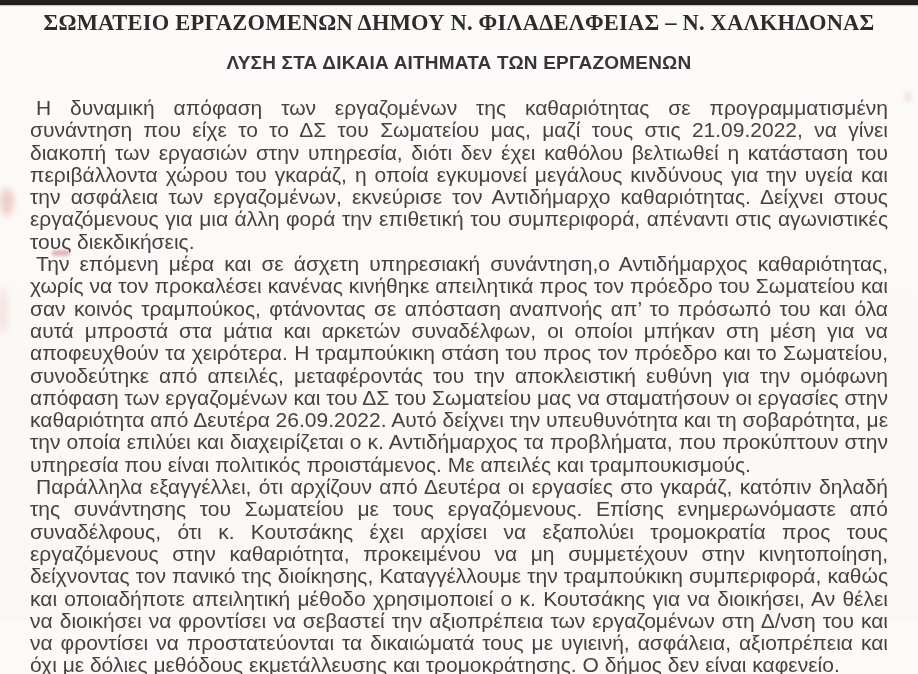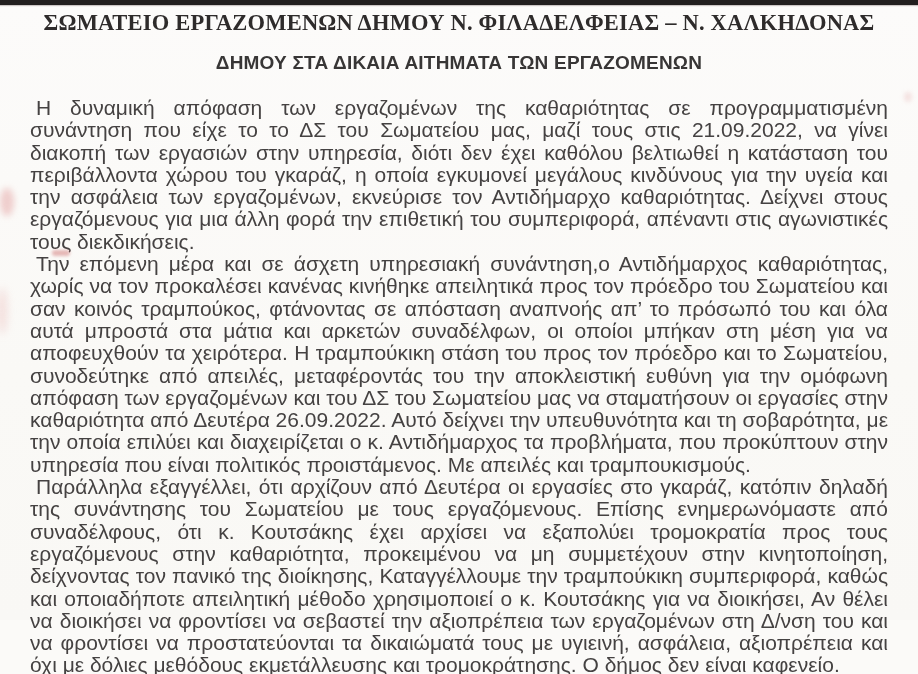--- a/index.html
+++ b/index.html
@@ -45,21 +45,21 @@
 </style>
 </head>
 <body>
 
 <div class="page">
   <div class="top-bar"></div>
 
   <h1 class="title">ΣΩΜΑΤΕΙΟ ΕΡΓΑΖΟΜΕΝΩΝ ΔΗΜΟΥ Ν. ΦΙΛΑΔΕΛΦΕΙΑΣ – Ν. ΧΑΛΚΗΔΟΝΑΣ</h1>
 
   <div class="subtitle">
-    <div>ΔΗΜΟΥ ΣΤΑ ΔΙΚΑΙΑ ΑΙΤΗΜΑΤΑ ΤΩΝ ΕΡΓΑΖΟΜΕΝΩΝ</div>
+    <div>ΛΥΣΗ ΣΤΑ ΔΙΚΑΙΑ ΑΙΤΗΜΑΤΑ ΤΩΝ ΕΡΓΑΖΟΜΕΝΩΝ</div>
   </div>
 
   <div class="body-text">
     <p>Η δυναμική απόφαση των εργαζομένων της καθαριότητας σε προγραμματισμένη  συνάντηση που είχε το το ΔΣ του Σωματείου μας, μαζί τους στις 21.09.2022, να γίνει διακοπή των εργασιών στην υπηρεσία, διότι  δεν έχει καθόλου βελτιωθεί η κατάσταση του περιβάλλοντα χώρου του γκαράζ, η οποία εγκυμονεί μεγάλους κινδύνους για την υγεία και την ασφάλεια των εργαζομένων, εκνεύρισε τον Αντιδήμαρχο καθαριότητας. Δείχνει στους εργαζόμενους για μια άλλη φορά την επιθετική του συμπεριφορά, απέναντι στις αγωνιστικές τους διεκδικήσεις.</p>
     <p>Την επόμενη μέρα και σε άσχετη υπηρεσιακή συνάντηση,ο Αντιδήμαρχος καθαριότητας, χωρίς να τον προκαλέσει κανένας κινήθηκε απειλητικά προς τον πρόεδρο του Σωματείου και σαν κοινός τραμπούκος, φτάνοντας σε απόσταση αναπνοής απ’ το πρόσωπό του και όλα αυτά μπροστά στα μάτια και αρκετών  συναδέλφων, οι οποίοι μπήκαν στη μέση για να αποφευχθούν τα χειρότερα.  Η τραμπούκικη στάση του προς τον πρόεδρο και το Σωματείου, συνοδεύτηκε από απειλές, μεταφέροντάς του την αποκλειστική ευθύνη για την ομόφωνη απόφαση των εργαζομένων και του ΔΣ του Σωματείου μας να  σταματήσουν οι εργασίες στην καθαριότητα από Δευτέρα 26.09.2022. Αυτό δείχνει την υπευθυνότητα και τη σοβαρότητα, με την οποία επιλύει και διαχειρίζεται ο κ. Αντιδήμαρχος τα προβλήματα, που προκύπτουν στην υπηρεσία που είναι πολιτικός προιστάμενος. Με  απειλές και τραμπουκισμούς.</p>
     <p>Παράλληλα εξαγγέλλει, ότι αρχίζουν από Δευτέρα οι εργασίες στο γκαράζ, κατόπιν δηλαδή της συνάντησης του Σωματείου με τους εργαζόμενους. Επίσης ενημερωνόμαστε από συναδέλφους, ότι κ. Κουτσάκης έχει αρχίσει  να εξαπολύει τρομοκρατία προς τους εργαζόμενους στην καθαριότητα, προκειμένου να μη συμμετέχουν στην κινητοποίηση, δείχνοντας τον πανικό της διοίκησης, Καταγγέλλουμε την τραμπούκικη συμπεριφορά, καθώς και οποιαδήποτε απειλητική μέθοδο χρησιμοποιεί ο κ. Κουτσάκης για να διοικήσει, Αν θέλει να διοικήσει να φροντίσει να σεβαστεί την αξιοπρέπεια των εργαζομένων στη Δ/νση του  και να φροντίσει να προστατεύονται τα δικαιώματά τους με υγιεινή, ασφάλεια, αξιοπρέπεια και όχι με δόλιες μεθόδους εκμετάλλευσης και τρομοκράτησης.  Ο δήμος δεν είναι καφενείο.</p>
   </div>
 
   <div class="smudge s1"></div>
   <div class="smudge s2"></div>

